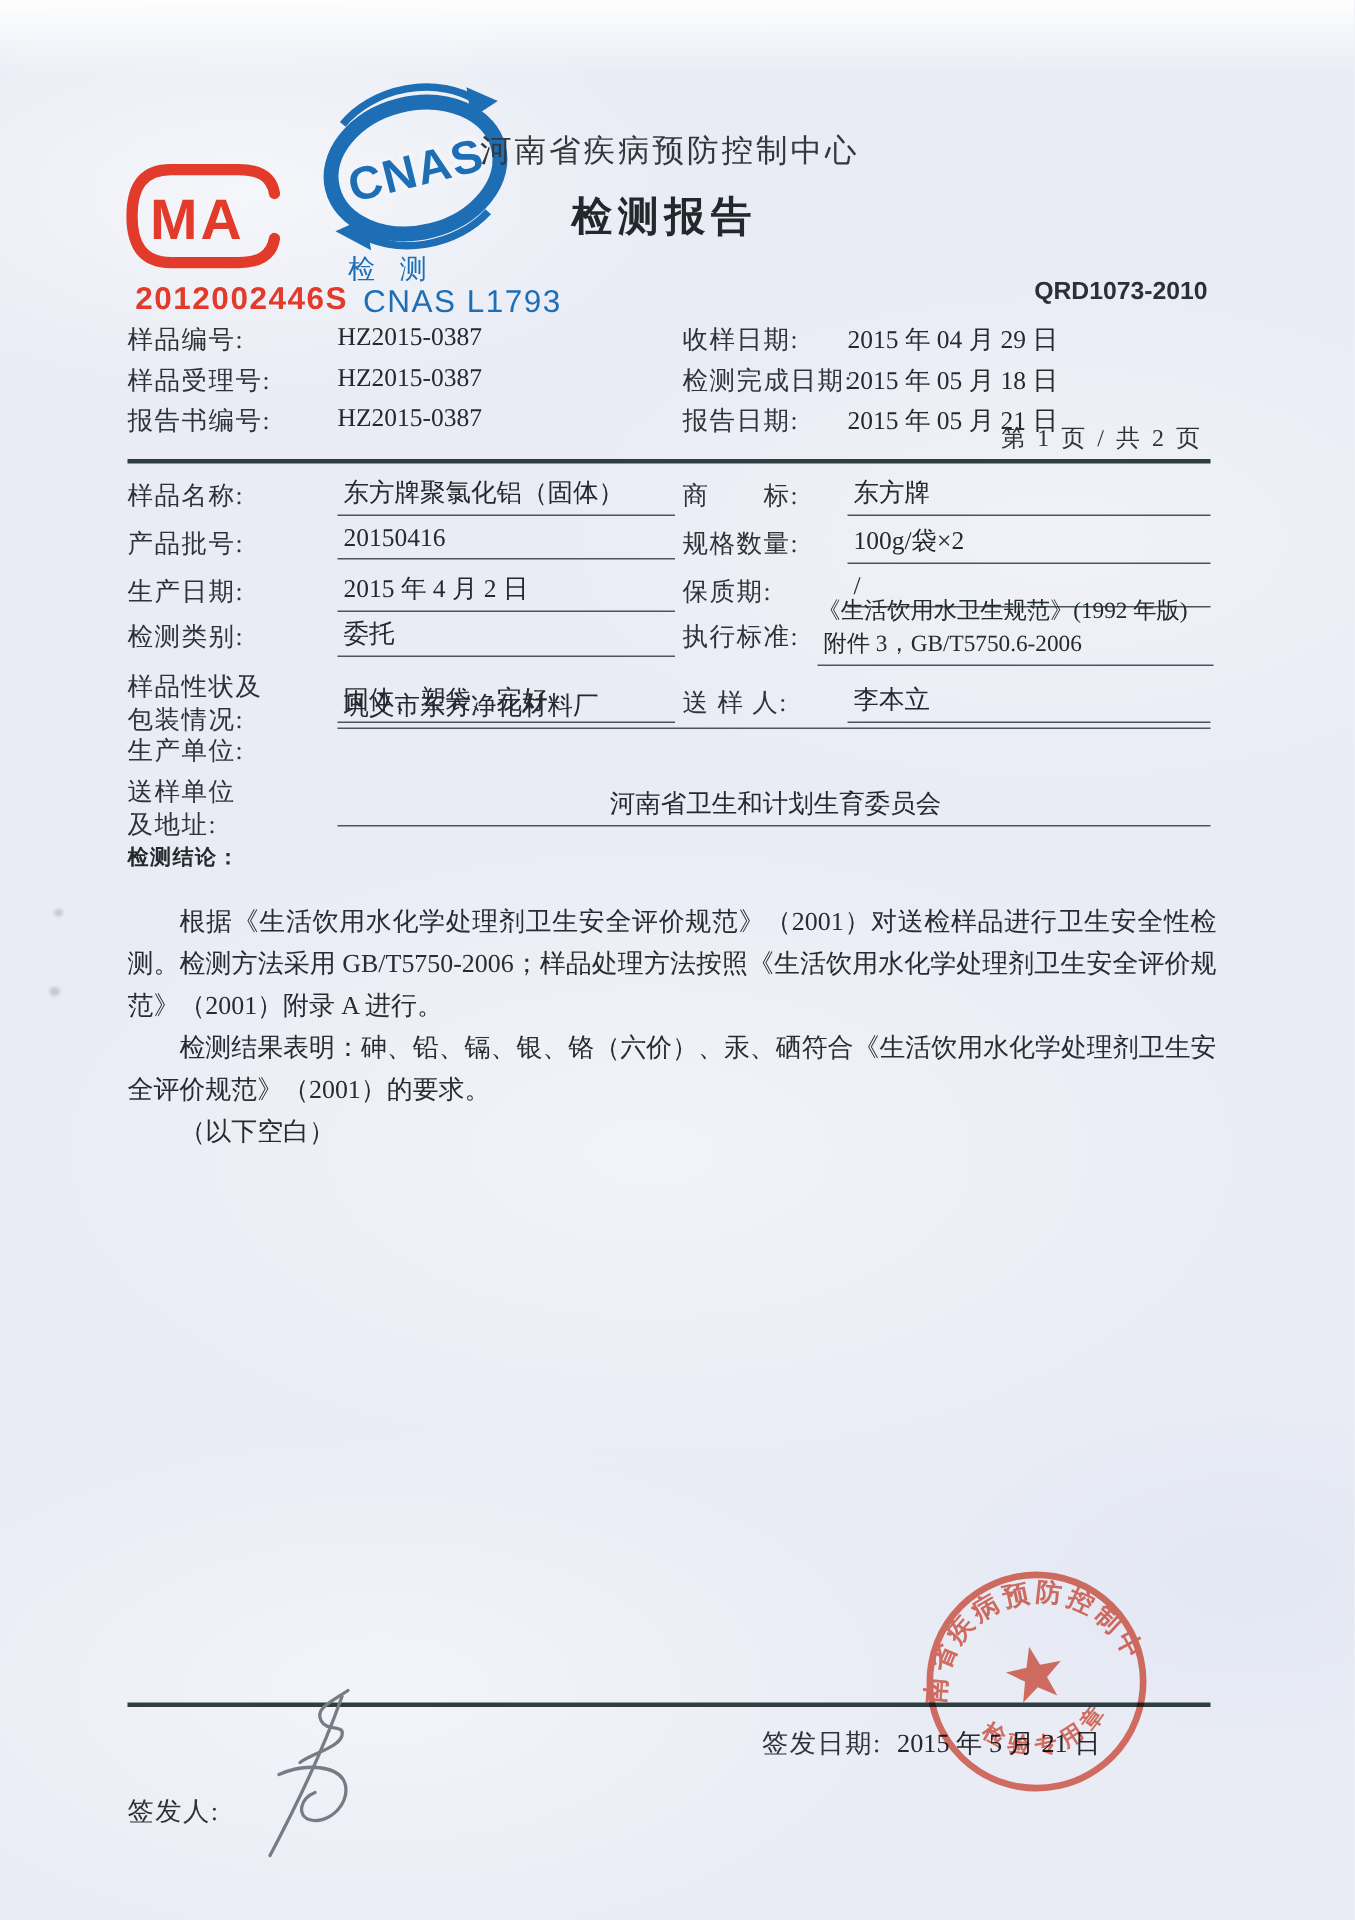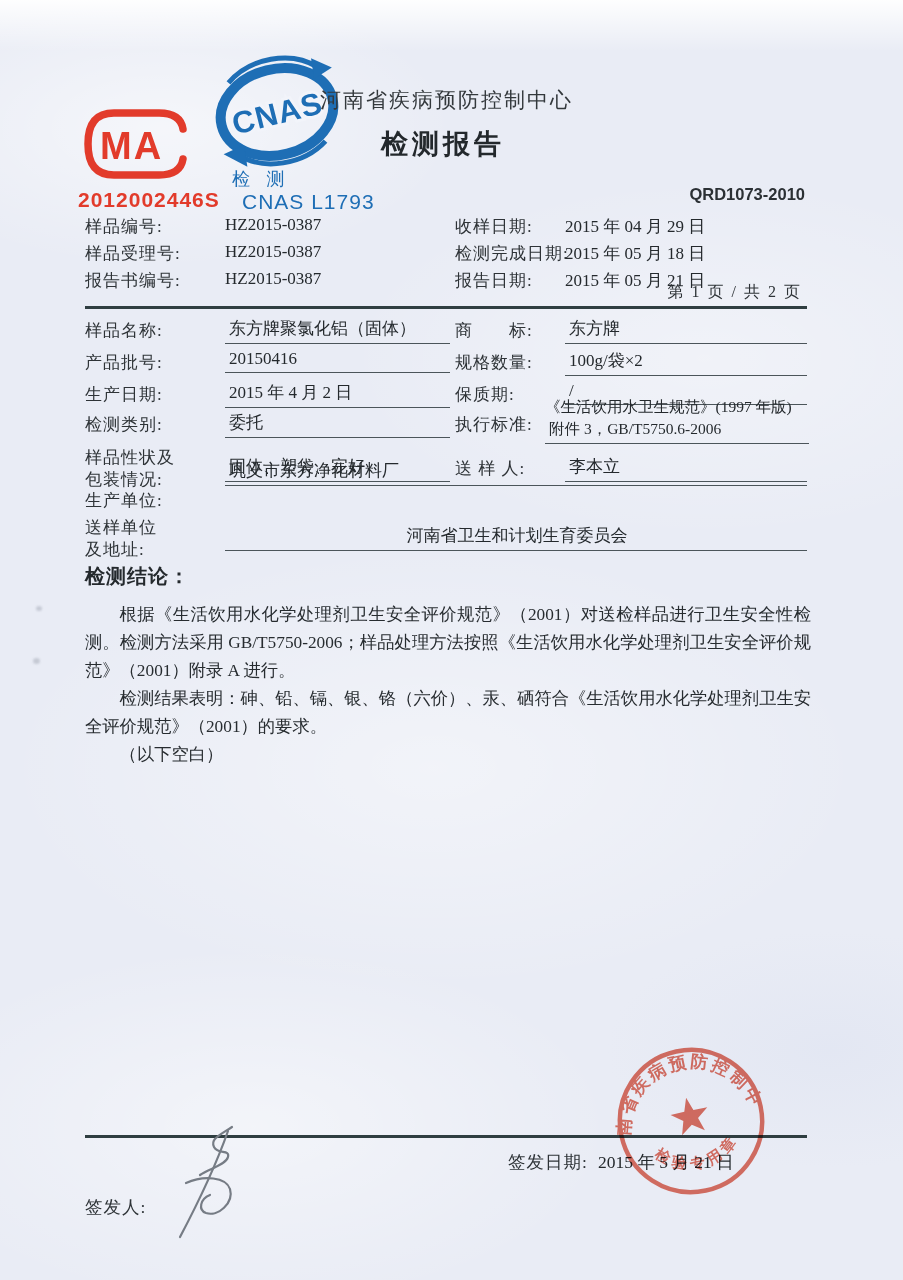--- a/index.html
+++ b/index.html
@@ -35,21 +35,21 @@
 </style>
 </head>
 <body>
 
 <div class="texture"></div>
 
 <svg class="abs" style="left:83px;top:108px;" width="134" height="72" viewBox="0 0 134 72">
   <path d="M100,21 C98,9 89,5 76,5 L31,5 C12,5 5,17 5,36 C5,55 12,67 31,67 L76,67 C89,67 98,63 100,51" fill="none" stroke="#e23b2b" stroke-width="7.5" stroke-linecap="round"></path>
   <text x="17" y="51" font-family="Liberation Sans, sans-serif" font-weight="bold" font-size="38" fill="#e23b2b" letter-spacing="2">MA</text>
 </svg>
-<div class="abs red" style="left:78px;top:188px;width:154px;text-align:left;font-size:21px;font-weight:700;letter-spacing:1px;font-family:'Liberation Sans',sans-serif;">2012002446S</div>
+<div class="abs red" style="left:78px;top:188px;width:154px;text-align:right;font-size:21px;font-weight:700;letter-spacing:1px;font-family:'Liberation Sans',sans-serif;">2012002446S</div>
 
 <svg class="abs" style="left:203px;top:52px;" width="156" height="122" viewBox="0 0 156 122">
   <g transform="rotate(-14 74 60)">
     <ellipse cx="74" cy="60" rx="57" ry="43" fill="none" stroke="#1e6eb5" stroke-width="10"></ellipse>
     <path d="M34,20 A60,46 0 0 1 124,26" fill="none" stroke="#1e6eb5" stroke-width="5"></path>
     <polygon points="120,16 138,30 118,37" fill="#1e6eb5"></polygon>
     <path d="M114,100 A60,46 0 0 1 26,92" fill="none" stroke="#1e6eb5" stroke-width="5"></path>
     <polygon points="32,106 12,88 34,84" fill="#1e6eb5"></polygon>
     <text x="74" y="72" text-anchor="middle" font-family="Liberation Sans, sans-serif" font-weight="bold" font-size="31" fill="#1e6eb5" stroke="#f2f4fa" stroke-width="6" paint-order="stroke" letter-spacing="1">CNAS</text>
   </g>
@@ -91,37 +91,37 @@
 <div class="abs val uval" style="left:565px;top:349px;width:236px;">100g/袋×2</div>
 
 <div class="abs lab" style="left:85px;top:383px;">生产日期:</div>
 <div class="abs val uval" style="left:225px;top:381px;width:219px;">2015 年 4 月 2 日</div>
 <div class="abs lab" style="left:455px;top:383px;">保质期:</div>
 <div class="abs val uval" style="left:565px;top:381px;width:236px;">/</div>
 
 <div class="abs lab" style="left:85px;top:413px;">检测类别:</div>
 <div class="abs val uval" style="left:225px;top:411px;width:219px;">委托</div>
 <div class="abs lab" style="left:455px;top:413px;">执行标准:</div>
-<div class="abs val fine" style="left:545px;top:397px;">《生活饮用水卫生规范》(1997 年版)</div>
+<div class="abs val fine" style="left:545px;top:397px;">《生活饮用水卫生规范》(1992 年版)</div>
 <div class="abs val fine uval" style="left:545px;top:419px;width:258px;">附件 3，GB/T5750.6-2006</div>
 
 <div class="abs lab" style="left:85px;top:446px;">样品性状及</div>
 <div class="abs lab" style="left:85px;top:468px;">包装情况:</div>
 <div class="abs val uval" style="left:225px;top:455px;width:219px;">固体、塑袋、完好</div>
 <div class="abs lab" style="left:455px;top:457px;">送 样 人:</div>
 <div class="abs val uval" style="left:565px;top:455px;width:236px;">李本立</div>
 
 <div class="abs lab" style="left:85px;top:489px;">生产单位:</div>
 <div class="abs val uval" style="left:225px;top:459px;width:576px;">巩义市东方净化材料厂</div>
 
 <div class="abs lab" style="left:85px;top:516px;">送样单位</div>
 <div class="abs lab" style="left:85px;top:538px;">及地址:</div>
 <div class="abs val uval" style="left:225px;top:524px;width:576px;text-align:center;">河南省卫生和计划生育委员会</div>
 
-<div class="abs hei" style="left:85px;top:563px;font-size:20px;letter-spacing:1px;color:#24292d;">检测结论：</div>
+<div class="abs hei" style="left:85px;top:563px;font-size:14px;letter-spacing:1px;color:#24292d;">检测结论：</div>
 <div class="abs" style="left:85px;top:601px;width:726px;">
   <p class="para">根据《生活饮用水化学处理剂卫生安全评价规范》（2001）对送检样品进行卫生安全性检测。检测方法采用 GB/T5750-2006；样品处理方法按照《生活饮用水化学处理剂卫生安全评价规范》（2001）附录 A 进行。</p>
   <p class="para">检测结果表明：砷、铅、镉、银、铬（六价）、汞、硒符合《生活饮用水化学处理剂卫生安全评价规范》（2001）的要求。</p>
   <p class="para">（以下空白）</p>
 </div>
 
 <div class="artifact" style="left:36px;top:606px;width:6px;height:5px;"></div>
 <div class="artifact" style="left:33px;top:658px;width:7px;height:6px;"></div>
 
 <div class="abs rule" style="left:85px;top:1135px;width:722px;height:2.5px;"></div>

